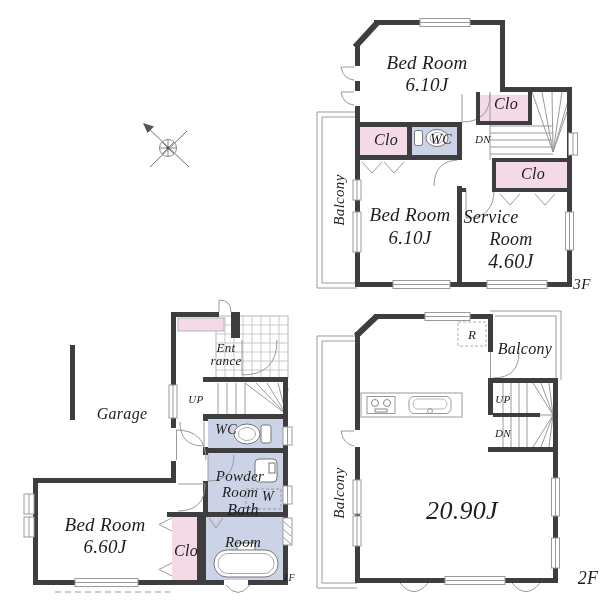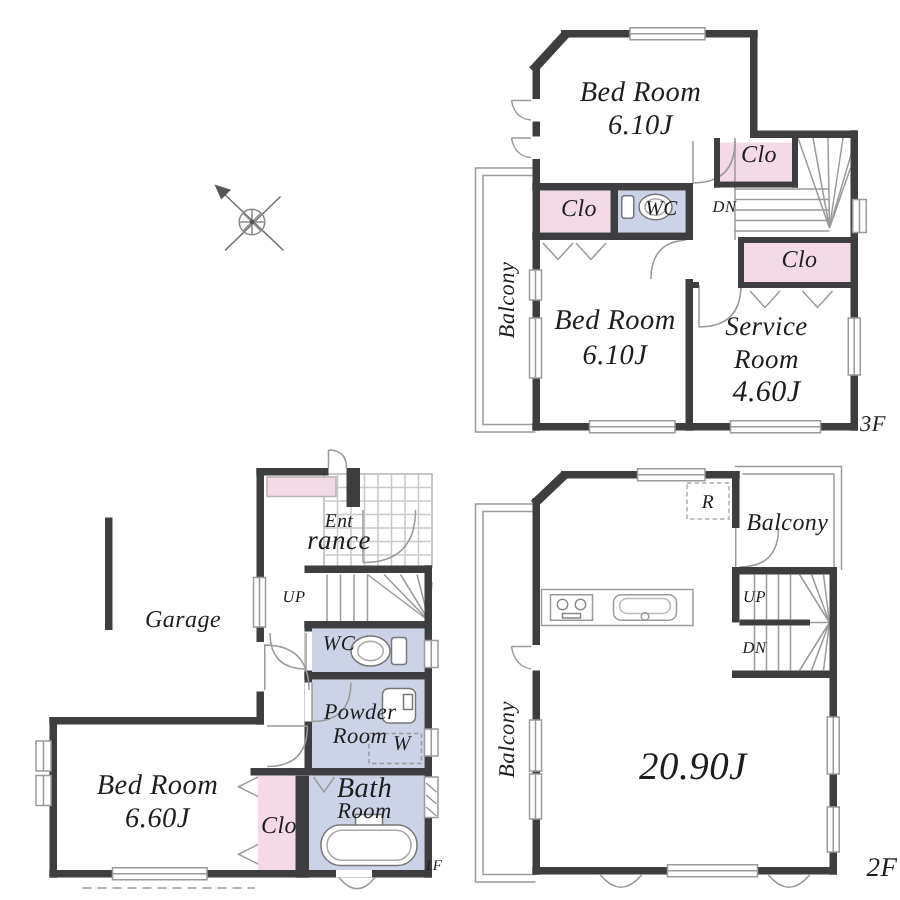--- a/index.html
+++ b/index.html
@@ -250,41 +250,41 @@
 
   <div class="lbl" style="left:427px;top:62px;font-size:19px">Bed Room</div>
   <div class="lbl" style="left:427px;top:84px;font-size:19px">6.10J</div>
   <div class="lbl" style="left:386px;top:140px;font-size:16px">Clo</div>
   <div class="lbl" style="left:441px;top:140px;font-size:14px">WC</div>
   <div class="lbl" style="left:506px;top:104px;font-size:16px">Clo</div>
   <div class="lbl" style="left:483px;top:139px;font-size:11px">DN</div>
   <div class="lbl" style="left:533px;top:174px;font-size:16px">Clo</div>
   <div class="lbl" style="left:410px;top:214px;font-size:19px">Bed Room</div>
   <div class="lbl" style="left:410px;top:237px;font-size:19px">6.10J</div>
-  <div class="lbl" style="left:511px;top:217px;font-size:18px">Service</div>
+  <div class="lbl" style="left:491px;top:217px;font-size:18px">Service</div>
   <div class="lbl" style="left:511px;top:239px;font-size:18px">Room</div>
   <div class="lbl" style="left:511px;top:261px;font-size:20px">4.60J</div>
   <div class="lbl v" style="left:339px;top:200px;font-size:15px">Balcony</div>
   <div class="lbl" style="left:582px;top:284px;font-size:15px">3F</div>
 
   <div class="lbl" style="left:472px;top:334px;font-size:13px">R</div>
   <div class="lbl" style="left:525px;top:349px;font-size:16px">Balcony</div>
   <div class="lbl" style="left:503px;top:399px;font-size:11px">UP</div>
   <div class="lbl" style="left:503px;top:433px;font-size:11px">DN</div>
   <div class="lbl" style="left:462px;top:511px;font-size:26px">20.90J</div>
   <div class="lbl v" style="left:339px;top:493px;font-size:15px">Balcony</div>
   <div class="lbl" style="left:588px;top:578px;font-size:18px">2F</div>
 
   <div class="lbl" style="left:122px;top:414px;font-size:16px">Garage</div>
   <div class="lbl" style="left:226px;top:347px;font-size:13px">Ent</div>
-  <div class="lbl" style="left:226px;top:360px;font-size:18px">rance</div>
+  <div class="lbl" style="left:226px;top:360px;font-size:13px">rance</div>
   <div class="lbl" style="left:196px;top:399px;font-size:11px">UP</div>
   <div class="lbl" style="left:226px;top:430px;font-size:14px">WC</div>
   <div class="lbl" style="left:240px;top:476px;font-size:15px">Powder</div>
   <div class="lbl" style="left:240px;top:492px;font-size:15px">Room</div>
   <div class="lbl" style="left:268px;top:497px;font-size:14px">W</div>
-  <div class="lbl" style="left:243px;top:526px;font-size:19px">Bath</div>
+  <div class="lbl" style="left:243px;top:510px;font-size:16px">Bath</div>
   <div class="lbl" style="left:243px;top:542px;font-size:15px">Room</div>
   <div class="lbl" style="left:105px;top:524px;font-size:19px">Bed Room</div>
   <div class="lbl" style="left:105px;top:546px;font-size:19px">6.60J</div>
   <div class="lbl" style="left:186px;top:551px;font-size:16px">Clo</div>
   <div class="lbl" style="left:289px;top:578px;font-size:10px">1F</div>
 </div>
 
 </body></html>

